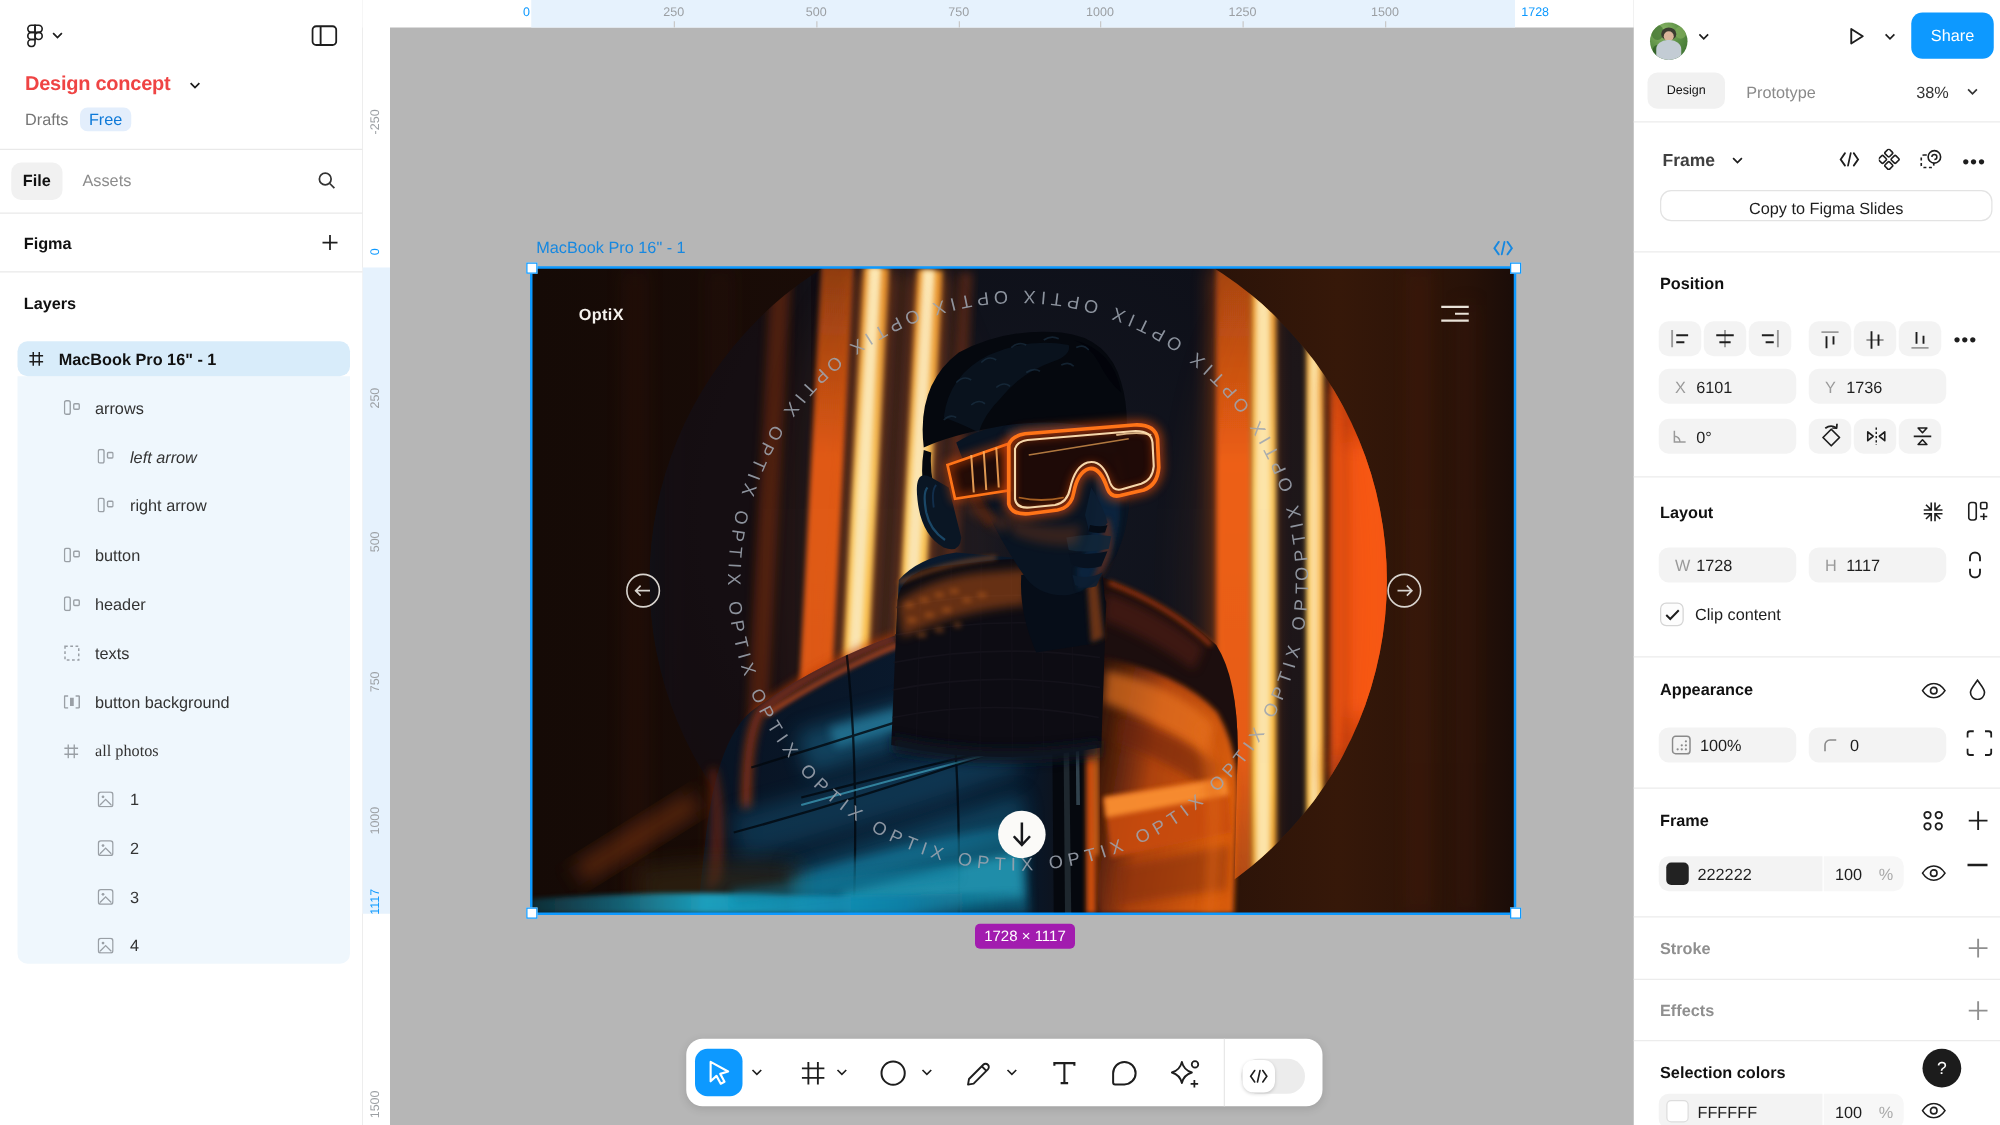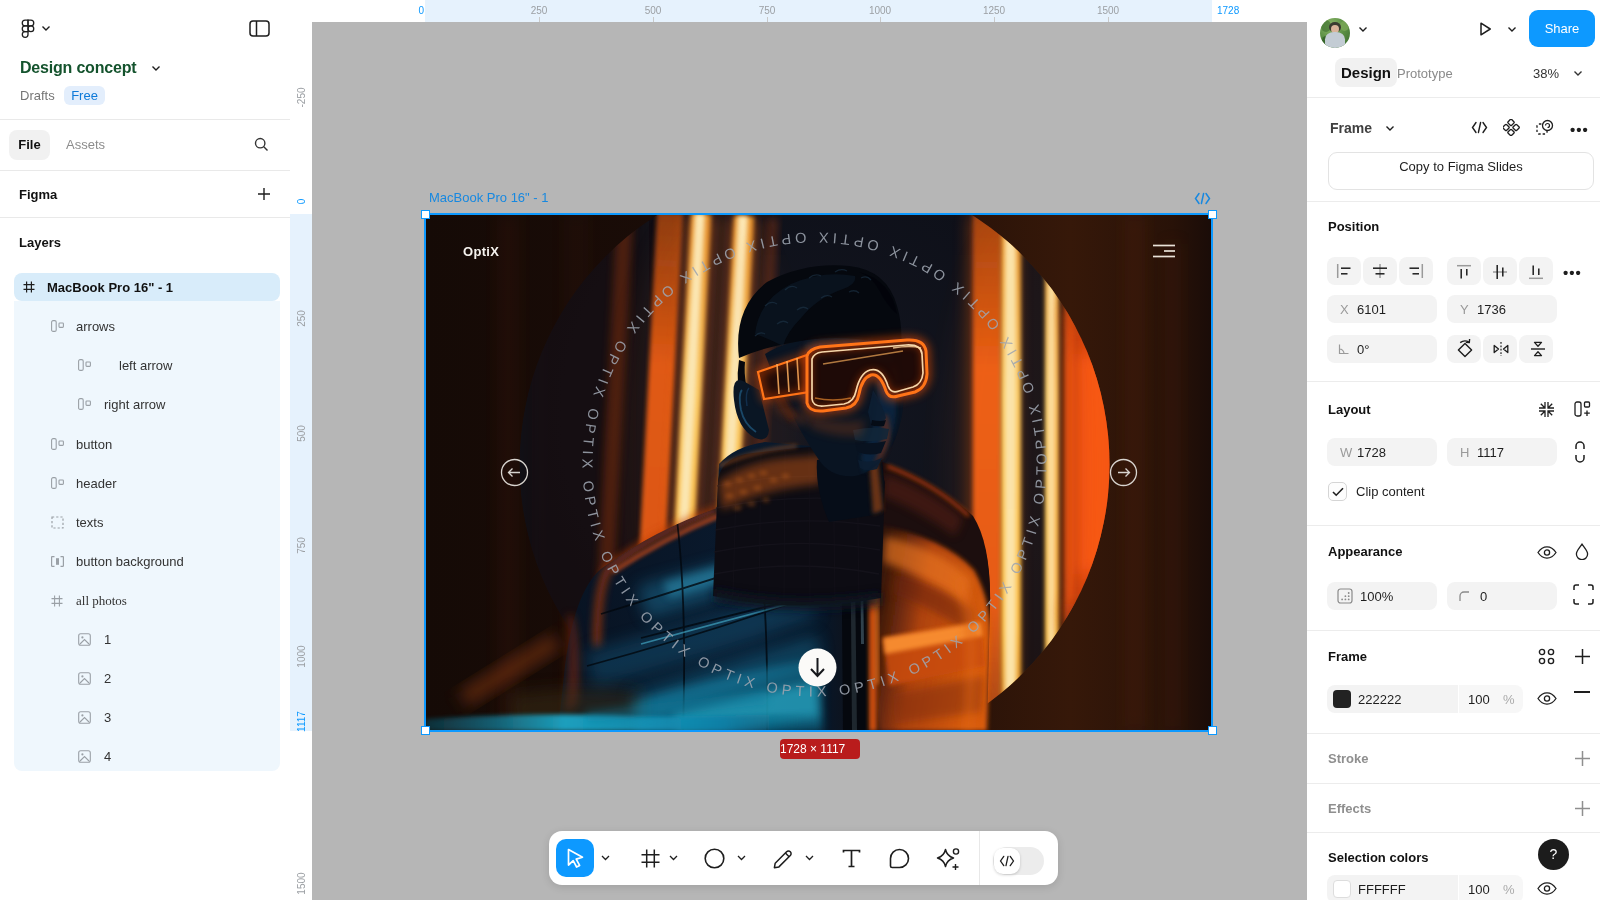--- a/index.html
+++ b/index.html
@@ -27,21 +27,21 @@
 #ruler-left { position:absolute; left:290px; top:0; width:22px; height:900px; background:#fff; z-index:4; }
 .rlab { position:absolute; font-size:10px; color:#9b9fa3; }
 .rlab.blue { color:#0d99ff; }
 .tick { position:absolute; top:17px; width:1px; height:5px; background:#c9c9c9; }
 
 
 #frame { position:absolute; left:425px; top:214px; width:787px; height:517px; z-index:6; }
 #sel-border { position:absolute; left:424px; top:213px; width:789px; height:519px; border:2px solid #0d99ff; z-index:8; pointer-events:none; }
 .handle { position:absolute; width:9px; height:9px; background:#fff; border:1.5px solid #0d99ff; z-index:9; }
 #framelabel { position:absolute; left:429px; top:190px; font-size:13px; color:#1788e0; z-index:7; }
-#sizepill { position:absolute; left:780px; top:739px; width:80px; height:20px; background:#b91c1c; border-radius:4px; color:#fff; font-size:12px; text-align:left; line-height:20px; z-index:8; }
+#sizepill { position:absolute; left:780px; top:739px; width:80px; height:20px; background:#a21caf; border-radius:4px; color:#fff; font-size:12px; text-align:center; line-height:20px; z-index:8; }
 
 
 #toolbar { position:absolute; left:549px; top:831px; width:509px; height:54px; background:#fff; border-radius:13px; box-shadow:0 2px 8px rgba(0,0,0,.12); z-index:15; }
 </style>
 </head>
 <body>
 <div id="app">
 
   <div id="canvas"></div>
 
@@ -414,21 +414,21 @@
       </g>
     </svg>
     <svg class="abs" style="left:41px; top:25px;" width="10" height="7" viewBox="0 0 10 7">
         <path d="M1.5 1.5 L5 5 L8.5 1.5" fill="none" stroke="#1e1e1e" stroke-width="1.4"></path>
       </svg>
 
     <svg class="abs" style="left:249px; top:20px;" width="21" height="17" viewBox="0 0 21 17">
       <rect x="1" y="1" width="19" height="15" rx="3" fill="none" stroke="#1e1e1e" stroke-width="1.5"></rect>
       <line x1="7.5" y1="1" x2="7.5" y2="16" stroke="#1e1e1e" stroke-width="1.5"></line>
     </svg>
-    <div class="abs" style="left:20px; top:59px; font-size:16px; font-weight:bold; color:#14532d; letter-spacing:-.2px;">Design concept</div>
+    <div class="abs" style="left:20px; top:59px; font-size:16px; font-weight:bold; color:#ef4444; letter-spacing:-.2px;">Design concept</div>
     <svg class="abs" style="left:151px; top:65px;" width="10" height="7" viewBox="0 0 10 7">
         <path d="M1.5 1.5 L5 5 L8.5 1.5" fill="none" stroke="#1e1e1e" stroke-width="1.4"></path>
       </svg>
     <div class="abs" style="left:20px; top:88px; font-size:13px; color:#757575;">Drafts</div>
     <div class="abs" style="left:64px; top:86px; width:41px; height:19px; background:#e3eefc; border-radius:6px; text-align:center; line-height:19px; font-size:13px; color:#0d79d8;">Free</div>
     <div class="divider" style="top:119px;"></div>
     <div class="abs" style="left:9px; top:130px; width:41px; height:30px; background:#f1f1f1; border-radius:8px; text-align:center; line-height:30px; font-size:13px; font-weight:bold; color:#111;">File</div>
     <div class="abs" style="left:66px; top:137px; font-size:13px; color:#8c8c8c;">Assets</div>
     <svg class="abs" style="left:254px; top:137px;" width="15" height="15" viewBox="0 0 15 15">
       <circle cx="6.2" cy="6.2" r="4.7" fill="none" stroke="#333" stroke-width="1.4"></circle>
@@ -453,21 +453,21 @@
 
       <svg class="abs" style="left:51px; top:320px;" width="13" height="12" viewBox="0 0 13 12">
           <rect x="0.6" y="0.6" width="4.6" height="10.8" rx="1.5" fill="none" stroke="#9aa0a6" stroke-width="1.1"></rect>
           <rect x="8" y="3" width="4.4" height="4.4" rx="0.8" fill="none" stroke="#9aa0a6" stroke-width="1.1"></rect>
         </svg>
       <div class="row-label abs" style="left:76px; top:319px;">arrows</div>
       <svg class="abs" style="left:78px; top:359px;" width="13" height="12" viewBox="0 0 13 12">
           <rect x="0.6" y="0.6" width="4.6" height="10.8" rx="1.5" fill="none" stroke="#9aa0a6" stroke-width="1.1"></rect>
           <rect x="8" y="3" width="4.4" height="4.4" rx="0.8" fill="none" stroke="#9aa0a6" stroke-width="1.1"></rect>
         </svg>
-      <div class="row-label abs" style="left:119px; top:358px;">left arrow</div>
+      <div class="row-label abs" style="left:104px; top:358px;font-style:italic;">left arrow</div>
       <svg class="abs" style="left:78px; top:398px;" width="13" height="12" viewBox="0 0 13 12">
           <rect x="0.6" y="0.6" width="4.6" height="10.8" rx="1.5" fill="none" stroke="#9aa0a6" stroke-width="1.1"></rect>
           <rect x="8" y="3" width="4.4" height="4.4" rx="0.8" fill="none" stroke="#9aa0a6" stroke-width="1.1"></rect>
         </svg>
       <div class="row-label abs" style="left:104px; top:397px;">right arrow</div>
 
       <svg class="abs" style="left:51px; top:438px;" width="13" height="12" viewBox="0 0 13 12">
           <rect x="0.6" y="0.6" width="4.6" height="10.8" rx="1.5" fill="none" stroke="#9aa0a6" stroke-width="1.1"></rect>
           <rect x="8" y="3" width="4.4" height="4.4" rx="0.8" fill="none" stroke="#9aa0a6" stroke-width="1.1"></rect>
         </svg>
@@ -535,21 +535,21 @@
         <path d="M1.5 1.5 L5 5 L8.5 1.5" fill="none" stroke="#1e1e1e" stroke-width="1.4"></path>
       </svg>
     <svg class="abs" style="left:169px; top:20px;" width="18" height="18" viewBox="0 0 18 18">
         <path d="M5 3.2 L14.2 9 L5 14.8 Z" fill="none" stroke="#1e1e1e" stroke-width="1.5" stroke-linejoin="round"></path>
       </svg>
     <svg class="abs" style="left:200px; top:26px;" width="10" height="7" viewBox="0 0 10 7">
         <path d="M1.5 1.5 L5 5 L8.5 1.5" fill="none" stroke="#1e1e1e" stroke-width="1.4"></path>
       </svg>
     <div class="abs" style="left:222px; top:10px; width:66px; height:37px; background:#0d99ff; border-radius:9px; color:#fff; font-size:13px; text-align:center; line-height:37px;">Share</div>
 
-    <div class="abs" style="left:11px; top:58px; width:62px; height:29px; background:#f1f1f1; border-radius:8px; text-align:center; line-height:29px; font-size:15px; font-weight:bold; color:#111;margin-left:17px;">Design</div>
+    <div class="abs" style="left:11px; top:58px; width:62px; height:29px; background:#f1f1f1; border-radius:8px; text-align:center; line-height:29px; font-size:10px; font-weight:normal; color:#111;">Design</div>
     <div class="abs" style="left:90px; top:66px; font-size:13px; color:#8a8a8a;">Prototype</div>
     <div class="abs" style="left:226px; top:66px; font-size:13px; color:#333;">38%</div>
     <svg class="abs" style="left:266px; top:70px;" width="10" height="7" viewBox="0 0 10 7">
         <path d="M1.5 1.5 L5 5 L8.5 1.5" fill="none" stroke="#333" stroke-width="1.4"></path>
       </svg>
     <div class="divider" style="top:97px;"></div>
 
     <div class="abs" style="left:23px; top:120px; font-size:14px; font-weight:bold; color:#404040;">Frame</div>
     <svg class="abs" style="left:78px; top:125px;" width="10" height="7" viewBox="0 0 10 7">
         <path d="M1.5 1.5 L5 5 L8.5 1.5" fill="none" stroke="#1e1e1e" stroke-width="1.4"></path>
@@ -565,21 +565,21 @@
           <rect x="0.5" y="6" width="5" height="5" rx="1" transform="rotate(45 3 8.5)"></rect>
           <rect x="10.6" y="6" width="5" height="5" rx="1" transform="rotate(45 13.1 8.5)"></rect>
         </g>
       </svg>
     <svg class="abs" style="left:229px; top:119px;" width="18" height="18" viewBox="0 0 18 18">
         <rect x="1" y="5" width="10" height="10" rx="2" fill="none" stroke="#1e1e1e" stroke-width="1.3" stroke-dasharray="2.4 2"></rect>
         <circle cx="11.5" cy="6.5" r="5" fill="#fff" stroke="#1e1e1e" stroke-width="1.3"></circle>
         <path d="M9.5 6.5 a2 2 0 1 1 2 2" fill="none" stroke="#1e1e1e" stroke-width="1.2"></path>
       </svg>
     <div class="abs" style="left:263px; top:121px; font-size:15px; letter-spacing:1px; color:#1e1e1e; font-weight:bold;">•••</div>
-    <div class="abs" style="left:21px; top:152px; width:266px; height:38px; border:1px solid #e3e3e3; border-radius:9px; text-align:center; line-height:27px; font-size:13px; color:#1e1e1e;">Copy to Figma Slides</div>
+    <div class="abs" style="left:21px; top:152px; width:266px; height:25px; border:1px solid #e3e3e3; border-radius:9px; text-align:center; line-height:27px; font-size:13px; color:#1e1e1e;">Copy to Figma Slides</div>
     <div class="divider" style="top:201px;"></div>
 
     <div class="sec-title abs" style="left:21px; top:219px;">Position</div>
     <div id="posicons">
       <div class="alignbtn" style="left:20px; top:257px;"></div>
       <div class="alignbtn" style="left:56px; top:257px;"></div>
       <div class="alignbtn" style="left:92px; top:257px;"></div>
       <div class="alignbtn" style="left:140px; top:257px;"></div>
       <div class="alignbtn" style="left:176px; top:257px;"></div>
       <div class="alignbtn" style="left:212px; top:257px;"></div>

